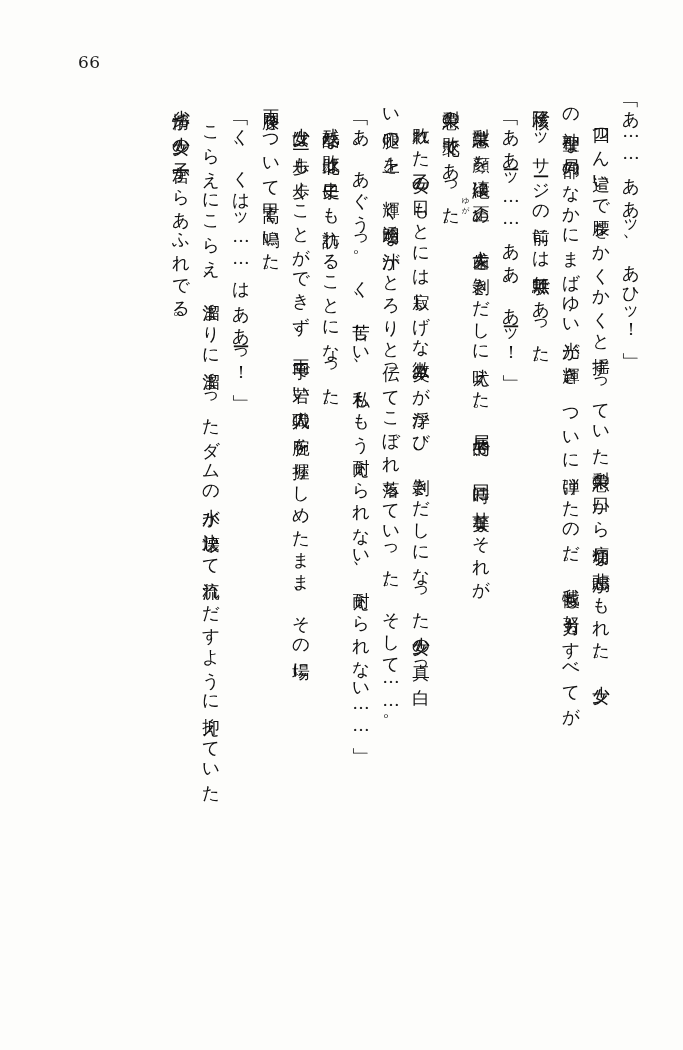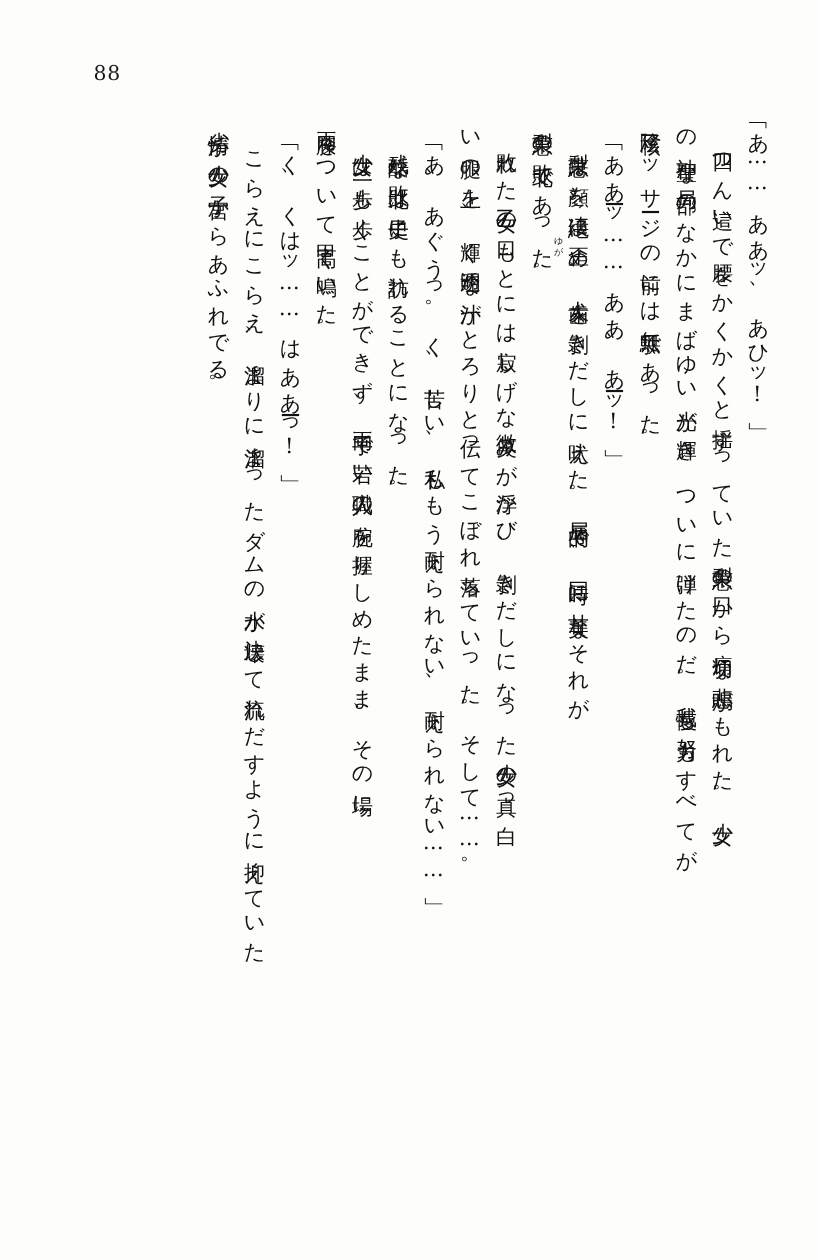--- a/index.html
+++ b/index.html
@@ -75,21 +75,21 @@
     top: 0;
     line-height: 1;
     color: #222;
   }
 </style>
 </head>
 <body>
 
 <div id="page">
 
-  <div id="page-number">88</div>
+  <div id="page-number">66</div>
 
   <div id="text-block">
     <div class="col">「あ……ああッ、あひッ!」</div>
     <div class="col indent">四つん這いで腰をかくかくと揺すっていた梨恵の口から痛切な悲鳴がもれた。少女</div>
     <div class="col">の神聖な局部のなかにまばゆい光が輝き、ついに弾けたのだ。我慢も努力もすべてが</div>
     <div class="col">陰核マッサージの前には無駄であった。</div>
     <div class="col indent">「ああーッ……ああ、あーッ!」</div>
     <div class="col indent">梨恵は顔を凄絶に<span class="ruby-wrap">歪<span class="ruby-txt">ゆが</span></span>め、犬歯を剝きだしに吠えた。屈辱的で、同時に甘美なそれが</div>
     <div class="col">梨恵の敗北であった。</div>
     <div class="col indent">敗れた乙女の口もとには寂しげな微笑みが浮かび、剝きだしになった少女の真っ白</div>

